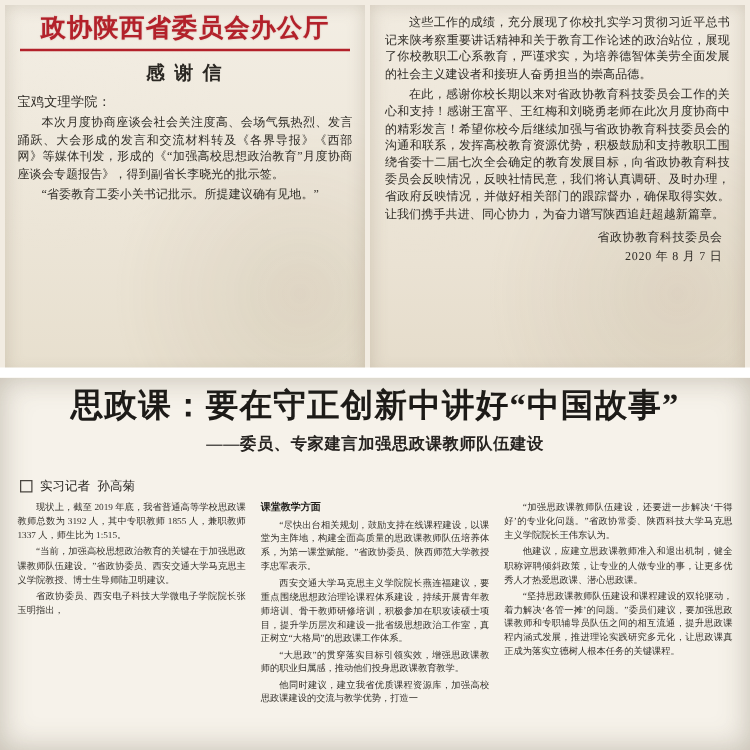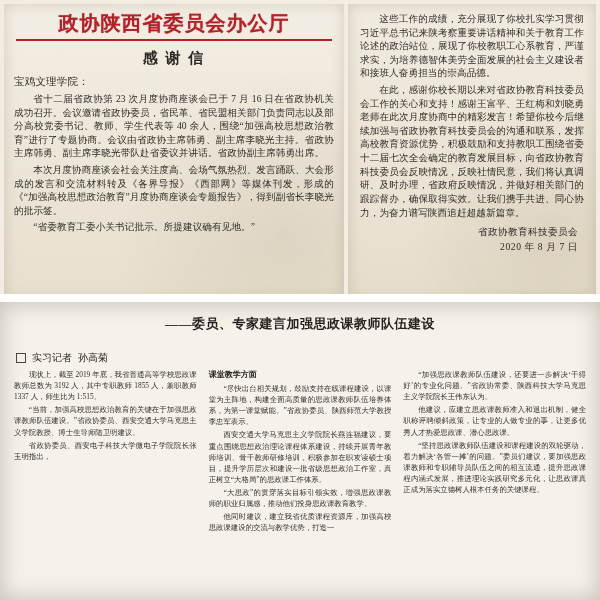--- a/index.html
+++ b/index.html
@@ -30,21 +30,21 @@
     padding: 4px 4px 0 4px;
     box-sizing: border-box;
   }
   .scan-panel {
     position: relative;
     background: #efe9dd;
     box-shadow: inset 0 0 14px rgba(120,105,80,.25);
     overflow: hidden;
   }
   .scan-left {
-    width: 340px;
+    width: 288px;
     padding: 6px 10px 4px 10px;
     box-sizing: border-box;
     background: linear-gradient(180deg,#f3eee4 0%, #ece5d7 60%, #e7dfce 100%);
   }
   .scan-right {
     flex: 1;
     padding: 8px 12px 4px 12px;
     box-sizing: border-box;
     background: linear-gradient(180deg,#f1ebe0 0%, #eae2d3 70%, #e5dccb 100%);
   }
@@ -190,40 +190,40 @@
 
 <div class="page">
 
   <div class="top-area">
 
     <div class="scan-panel scan-left">
       <div class="letterhead">政协陕西省委员会办公厅</div>
       <div class="letterhead-rule"></div>
       <div class="letter-title">感 谢 信</div>
       <div class="letter-salutation">宝鸡文理学院：</div>
-      <p class="body-text indent">省十二届省政协第 23 次月度协商座谈会已于 7 月 16 日在省政协机关成功召开。会议邀请省政协委员，省民革、省民盟相关部门负责同志以及部分高校党委书记、教师、学生代表等 40 余人，围绕“加强高校思想政治教育”进行了专题协商。会议由省政协主席韩勇、副主席李晓光主持。省政协主席韩勇、副主席李晓光带队赴省委议并讲话。省政协副主席韩勇出席。</p>
       <p class="body-text indent">本次月度协商座谈会社会关注度高、会场气氛热烈、发言踊跃、大会形成的发言和交流材料转及《各界导报》《西部网》等媒体刊发，形成的《“加强高校思想政治教育”月度协商座谈会专题报告》，得到副省长李晓光的批示签。</p>
       <p class="body-text indent">“省委教育工委小关书记批示。所提建议确有见地。”</p>
       <div class="grain"></div>
     </div>
 
     <div class="scan-panel scan-right">
       <p class="body-text indent">这些工作的成绩，充分展现了你校扎实学习贯彻习近平总书记来陕考察重要讲话精神和关于教育工作论述的政治站位，展现了你校教职工心系教育，严谨求实，为培养德智体美劳全面发展的社会主义建设者和接班人奋勇担当的崇高品德。</p>
       <p class="body-text indent">在此，感谢你校长期以来对省政协教育科技委员会工作的关心和支持！感谢王富平、王红梅和刘晓勇老师在此次月度协商中的精彩发言！希望你校今后继续加强与省政协教育科技委员会的沟通和联系，发挥高校教育资源优势，积极鼓励和支持教职工围绕省委十二届七次全会确定的教育发展目标，向省政协教育科技委员会反映情况，反映社情民意，我们将认真调研、及时办理，省政府反映情况，并做好相关部门的跟踪督办，确保取得实效。让我们携手共进、同心协力，为奋力谱写陕西追赶超越新篇章。</p>
       <div class="sign-block">
         <div class="sign-org">省政协教育科技委员会</div>
         <div class="sign-date">2020 年 8 月 7 日</div>
       </div>
       <div class="grain"></div>
     </div>
   </div>
 
   <div class="white-gutter"></div>
 
   <div class="news">
+    <div class="news-headline">思政课：要在守正创新中讲好“中国故事”</div>
     <div class="news-subhead">——委员、专家建言加强思政课教师队伍建设</div>
 
     <div class="byline-row">
       <span class="byline-box"></span>
       <span>实习记者</span>
       <span>孙高菊</span>
     </div>
 
     <div class="news-cols">
 

